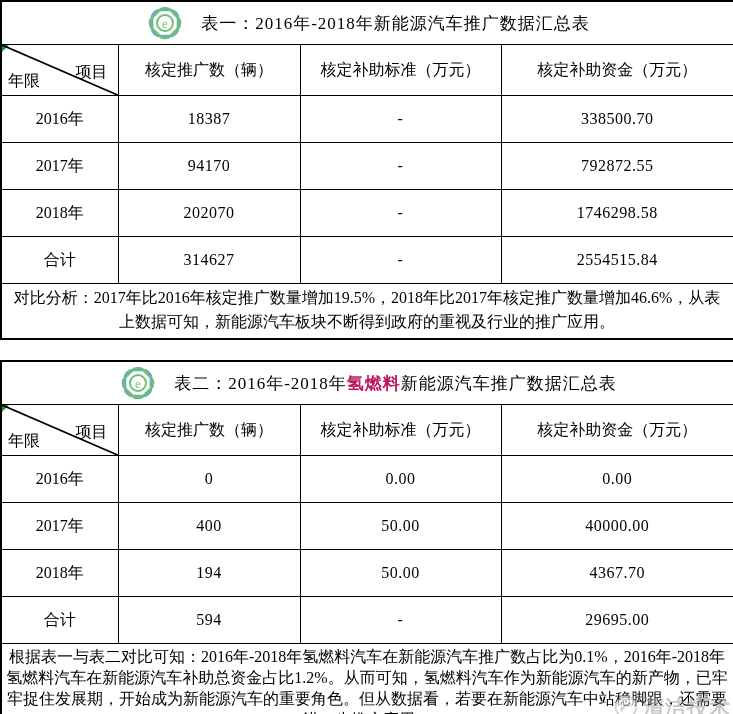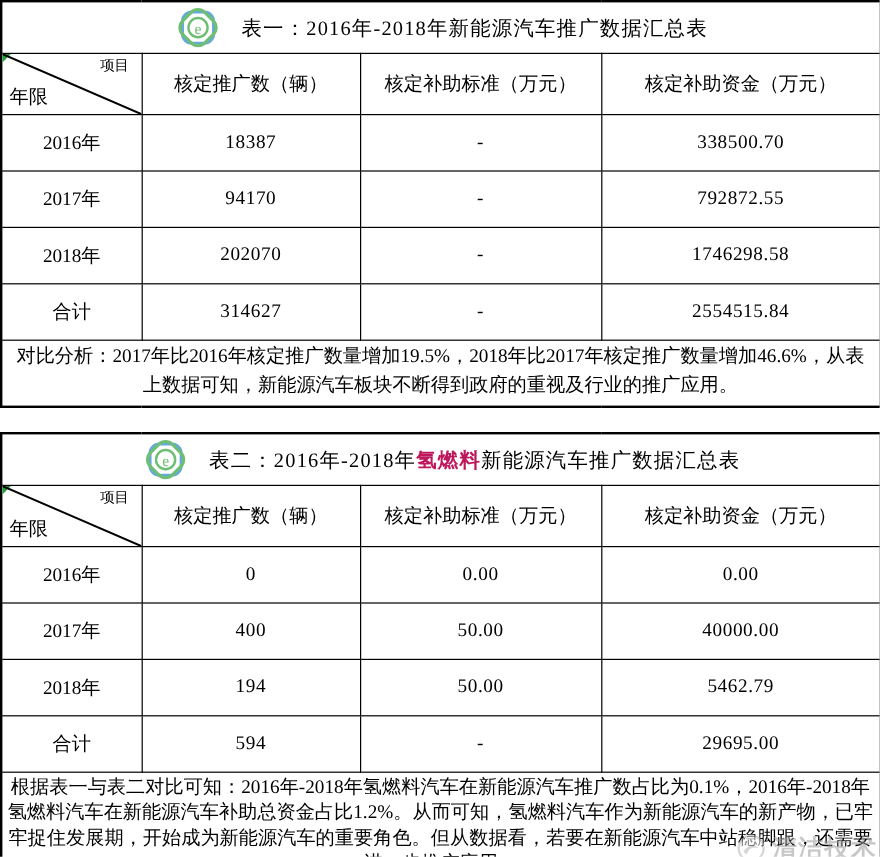--- a/index.html
+++ b/index.html
@@ -24,21 +24,21 @@
   .row-head td{height:50px;}
   .row-data td{height:46px;}
   .row-analysis1 td{height:50px;}
   .row-analysis2 td{height:86px;}
   .title-cell{text-align:center;}
   .title-flex{display:flex;align-items:center;justify-content:center;gap:16px;}
   .tbl-title{font-size:17px;letter-spacing:1px;white-space:nowrap;}
   .hl{color:#be185d;font-weight:bold;}
   .corner-cell{position:relative;padding:0;}
   .corner-cell svg.diag{position:absolute;left:0;top:0;width:100%;height:100%;}
-  .corner-top{position:absolute;top:1px;right:10px;font-size:12px;}
+  .corner-top{position:absolute;top:17px;right:10px;font-size:16px;}
   .corner-bottom{position:absolute;bottom:3px;left:6px;font-size:16px;}
   .corner-flag{
     position:absolute;top:0;left:0;width:0;height:0;
     border-top:7px solid #1e9e3e;border-right:7px solid transparent;
   }
   .analysis-cell{
     text-align:center;
     vertical-align:top !important;
     padding:2px 5px 2px 4px !important;
     font-size:16px;line-height:24px;
@@ -175,21 +175,21 @@
     <tr class="row-data">
       <td>2017年</td>
       <td class="num">400</td>
       <td class="num">50.00</td>
       <td class="num">40000.00</td>
     </tr>
     <tr class="row-data">
       <td>2018年</td>
       <td class="num">194</td>
       <td class="num">50.00</td>
-      <td class="num">5462.79</td>
+      <td class="num">4367.70</td>
     </tr>
     <tr class="row-data">
       <td>合计</td>
       <td class="num">594</td>
       <td class="num">-</td>
       <td class="num">29695.00</td>
     </tr>
     <tr class="row-analysis2">
       <td colspan="4" class="analysis-cell">
         <span>根据表一与表二对比可知：2016年-2018年氢燃料汽车在新能源汽车推广数占比为0.1%，2016年-2018年氢燃料汽车在新能源汽车补助总资金占比1.2%。从而可知，氢燃料汽车作为新能源汽车的新产物，已牢牢捉住发展期，开始成为新能源汽车的重要角色。但从数据看，若要在新能源汽车中站稳脚跟，还需要进一步推广应用。</span>

